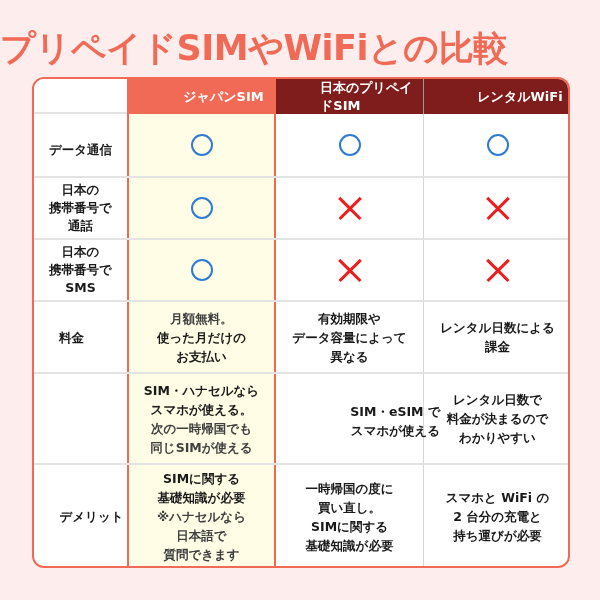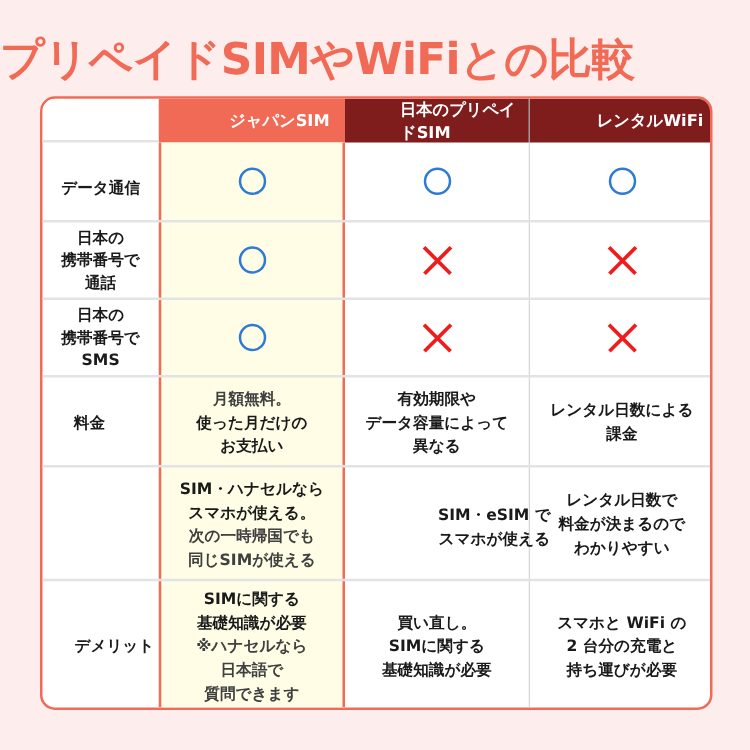--- a/index.html
+++ b/index.html
@@ -175,20 +175,21 @@
     <div>
       <span class="line">SIMに関する</span>
       <span class="line">基礎知識が必要</span>
       <span class="line red">※ハナセルなら</span>
       <span class="line red">日本語で</span>
       <span class="line red">質問できます</span>
     </div>
   </div>
   <div class="cell" style="left:242px;width:147px;top:386px;height:103px;">
     <div>
+      <span class="line">一時帰国の度に</span>
       <span class="line">買い直し。</span>
       <span class="line">SIMに関する</span>
       <span class="line">基礎知識が必要</span>
     </div>
   </div>
   <div class="cell" style="left:389px;width:149px;top:386px;height:103px;">
     <div>
       <span class="line">スマホと WiFi の</span>
       <span class="line">2 台分の充電と</span>
       <span class="line">持ち運びが必要</span>

